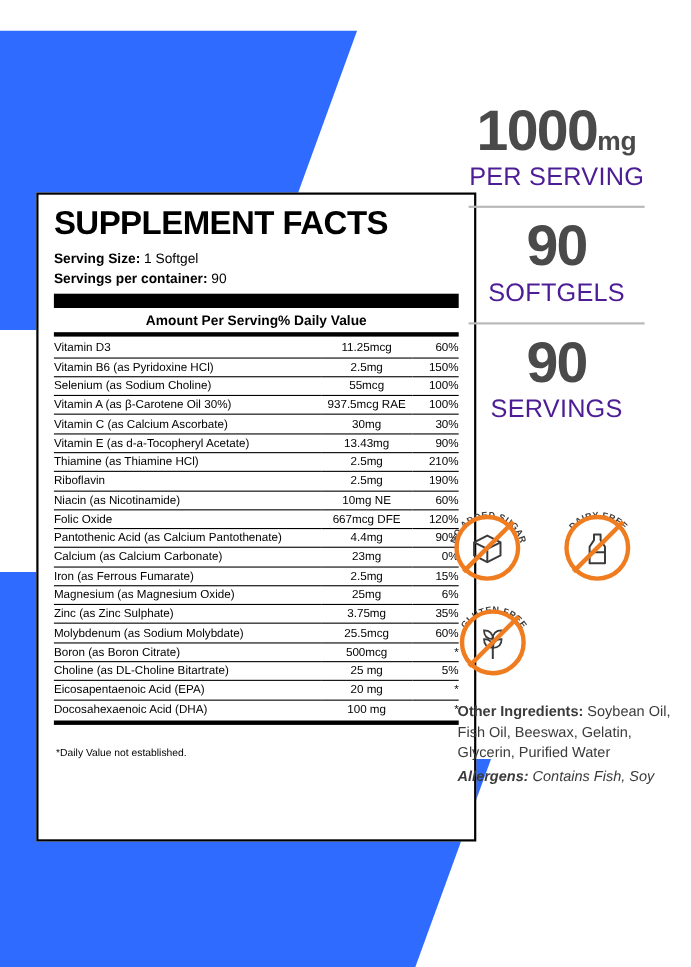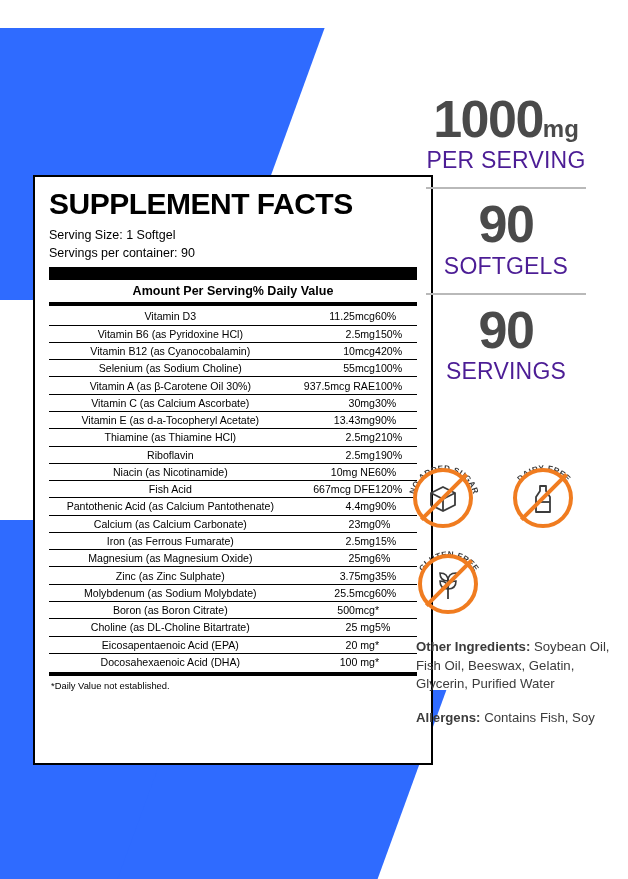--- a/index.html
+++ b/index.html
@@ -63,21 +63,21 @@
     letter-spacing: -0.5px;
     line-height: 1.0;
     color: #000;
     margin-bottom: 7px;
   }
   .sf-serving {
     font-size: 12.5px;
     color: #000;
     line-height: 1.45;
   }
-  .sf-serving b { font-weight: normal; text-align: right; }
+  .sf-serving b { font-weight: bold; text-align: right; }
   .rule-thick {
     height: 13px;
     background: #000;
     margin: 5px 0 0 0;
   }
   .hdr-row {
     display: flex;
     justify-content: center;
     align-items: baseline;
     font-size: 12.5px;
@@ -94,31 +94,31 @@
     border-collapse: collapse;
     font-size: 10.6px;
   }
   table.nutri td {
     padding: 2.15px 0;
     border-bottom: 0.8px solid #000;
     color: #000;
     vertical-align: baseline;
   }
   table.nutri tr:last-child td { border-bottom: none; }
-  td.name { text-align: center; padding-left: 2px; }
-  td.amt  { text-align: right; white-space: nowrap; padding-right: 14px; }
-  td.dv   { text-align: left; width: 42px; padding-right: 4px; white-space: nowrap; }
+  td.name { text-align: left; padding-left: 2px; }
+  td.amt  { text-align: center; white-space: nowrap; padding-right: 14px; }
+  td.dv   { text-align: right; width: 42px; padding-right: 4px; white-space: nowrap; }
   .rule-bottom {
     height: 4px;
     background: #000;
     margin-top: 2px;
   }
   .footnote {
     font-size: 9.4px;
-    padding-top: 4px;
+    padding-top: 19px;
     padding-left: 2px;
     color: #000;
   }
 
   
   .right {
     position: absolute;
     left: 400px; top: 95px;
     width: 212px;
     z-index: 3;
@@ -201,21 +201,21 @@
   .ingredients {
     position: absolute;
     left: 416px; top: 638px;
     width: 206px;
     font-size: 13.2px;
     line-height: 1.42;
     color: #3b3b3b;
     z-index: 3;
   }
   .ingredients b { font-weight: bold; text-align: right; }
-  .allergens { margin-top: 15px; }
+  .allergens { margin-top: 3px; font-style: italic; }
 </style>
 </head>
 <body>
 
 <div id="page">
 
   <div class="blue-shape blue-left-top"></div>
   <div class="white-mask-left"></div>
   <div class="blue-shape blue-left-bottom"></div>
   <div class="blue-shape blue-mid"></div>
@@ -246,25 +246,20 @@
             <td class="name">Vitamin D3</td>
             <td class="amt">11.25mcg</td>
             <td class="dv">60%</td>
           </tr>
         <tr>
             <td class="name">Vitamin B6 (as Pyridoxine HCl)</td>
             <td class="amt">2.5mg</td>
             <td class="dv">150%</td>
           </tr>
         <tr>
-            <td class="name">Vitamin B12 (as Cyanocobalamin)</td>
-            <td class="amt">10mcg</td>
-            <td class="dv">420%</td>
-          </tr>
-        <tr>
             <td class="name">Selenium (as Sodium Choline)</td>
             <td class="amt">55mcg</td>
             <td class="dv">100%</td>
           </tr>
         <tr>
             <td class="name">Vitamin A (as β-Carotene Oil 30%)</td>
             <td class="amt">937.5mcg RAE</td>
             <td class="dv">100%</td>
           </tr>
         <tr>
@@ -286,21 +281,21 @@
             <td class="name">Riboflavin</td>
             <td class="amt">2.5mg</td>
             <td class="dv">190%</td>
           </tr>
         <tr>
             <td class="name">Niacin (as Nicotinamide)</td>
             <td class="amt">10mg NE</td>
             <td class="dv">60%</td>
           </tr>
         <tr>
-            <td class="name">Fish Acid</td>
+            <td class="name">Folic Oxide</td>
             <td class="amt">667mcg DFE</td>
             <td class="dv">120%</td>
           </tr>
         <tr>
             <td class="name">Pantothenic Acid (as Calcium Pantothenate)</td>
             <td class="amt">4.4mg</td>
             <td class="dv">90%</td>
           </tr>
         <tr>
             <td class="name">Calcium (as Calcium Carbonate)</td>

